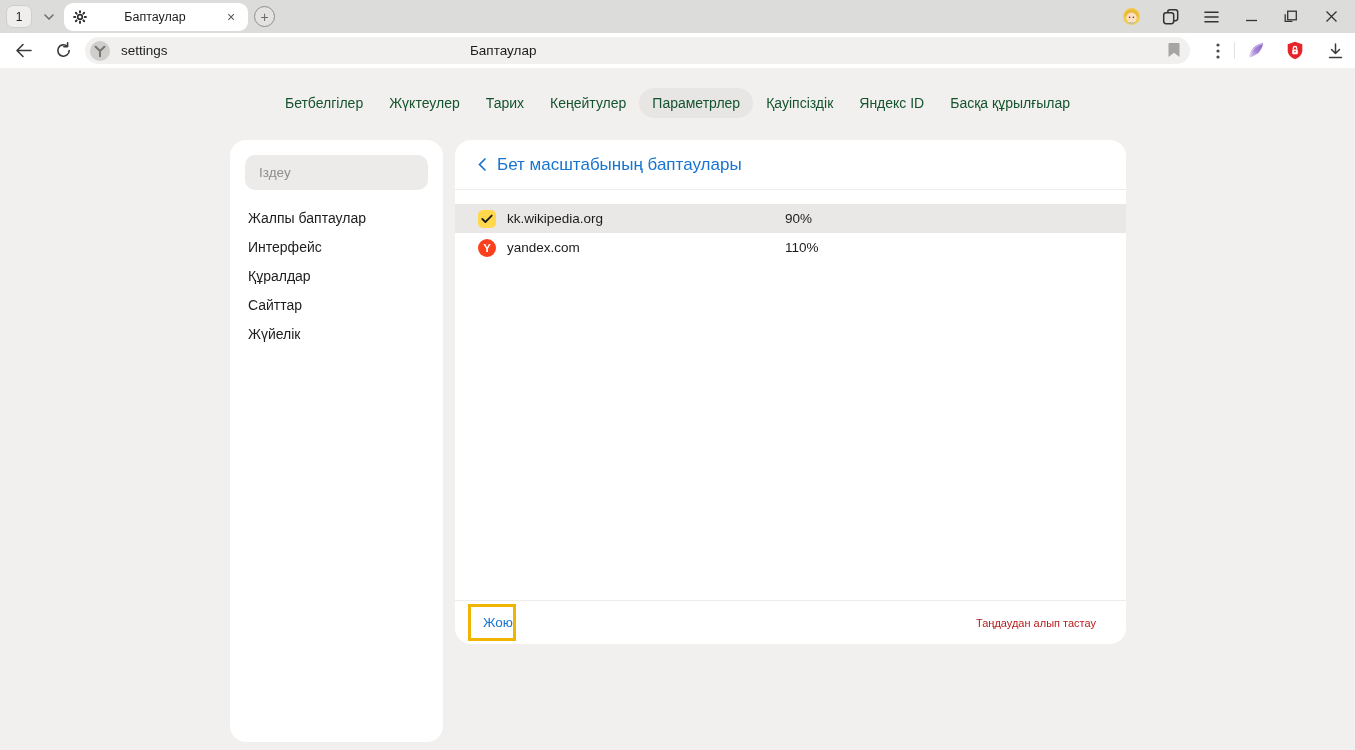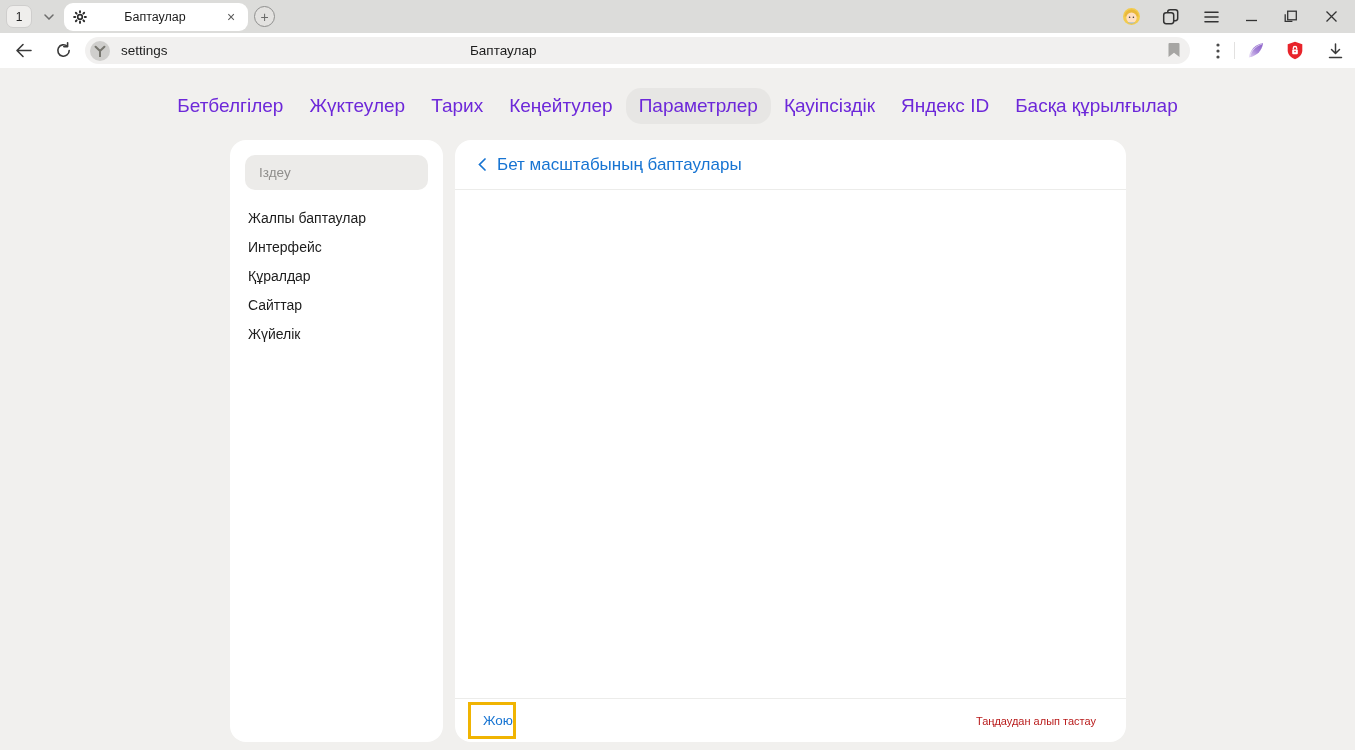--- a/index.html
+++ b/index.html
@@ -34,32 +34,32 @@
     justify-content:center; margin-right:11px; }
   .url-text { font-size:13.5px; color:#222; }
   .ab-title { position:absolute; left:385px; top:0; height:27px; display:flex; align-items:center;
     font-size:13.5px; color:#1c1c1c; }
   .ab-bookmark { position:absolute; right:10px; top:5px; cursor:pointer; }
   .toolbar-icons { position:absolute; right:0; top:0; height:35px; display:flex; align-items:center; }
   .toolbar-icons .tbtn { width:40px; height:35px; display:flex; align-items:center; justify-content:center; cursor:pointer; }
   .vdiv { width:1px; height:17px; background:#e2e1e0; }
   
   .navtabs { position:absolute; top:88px; left:0; width:100%; display:flex; justify-content:center; }
-  .navtab { padding:7px 13px; font-size:19px; color:#6d28d9; border-radius:15px; cursor:pointer; white-space:nowrap; }
+  .navtab { padding:7px 13px; font-size:14px; color:#14532d; border-radius:15px; cursor:pointer; white-space:nowrap; }
   .navtab.active { background:#e7e6e4; }
   
   .sidebar { position:absolute; left:230px; top:140px; width:213px; height:602px; background:#fff; border-radius:16px; }
   .search-input { display:block; margin:15px 15px 0 15px; width:183px; height:35px; background:#ecebe9;
     border:none; border-radius:10px; padding:16px 14px; font-size:13.5px; color:#222; outline:none;
     font-family:"Liberation Sans", sans-serif; }
   .search-input::placeholder { color:#8f8e8c; }
   .side-list { margin-top:13px; }
   .side-item { height:29px; display:flex; align-items:center; padding-left:18px; font-size:14px; color:#1c1c1c; cursor:pointer; }
   
-  .main { position:absolute; left:455px; top:140px; width:671px; height:602px; background:#fff; border-radius:16px;
+  .main { position:absolute; left:455px; top:140px; width:671px; height:504px; background:#fff; border-radius:16px;
     display:flex; flex-direction:column; overflow:hidden; }
   .main-header { height:50px; min-height:50px; display:flex; align-items:center; padding:0 24px 0 23px;
     border-bottom:1px solid #ececea; cursor:pointer; }
   .main-header-title { color:#1774d2; font-size:17px; margin-left:11px; }
   .rows { margin-top:14px; }
   .site-row { height:29px; display:flex; align-items:center; padding:0 24px 0 23px; font-size:13.5px;
     position:relative; cursor:pointer; }
   .site-row.selected { background:#e9e8e6; }
   .row-icon { width:18px; height:18px; margin-right:11px; flex:0 0 18px; }
   .checkbox { width:18px; height:18px; border-radius:5px; background:#ffd84d; display:flex; align-items:center;
@@ -240,20 +240,36 @@
 <div class="main">
   <div class="main-header">
     <span>
       <svg width="8" height="13" viewBox="0 0 8 13">
           <path d="M7 1L1.5 6.5 7 12" stroke="#1774d2" stroke-width="1.7" fill="none" stroke-linecap="round"></path>
         </svg>
     </span>
     <span class="main-header-title">Бет масштабының баптаулары</span>
   </div>
 
+  <div class="rows">
+    <div class="site-row selected">
+      <span class="row-icon checkbox">
+        <svg width="12" height="10" viewBox="0 0 14 11">
+            <path d="M1.5 5.5l3.6 3.5L12.5 1.5" stroke="#1b1b1b" stroke-width="2.1" fill="none" stroke-linecap="round" stroke-linejoin="round"></path>
+          </svg>
+      </span>
+      <span>kk.wikipedia.org</span>
+      <span class="zoom-col">90%</span>
+    </div>
+    <div class="site-row">
+      <span class="row-icon favicon-y">Y</span>
+      <span>yandex.com</span>
+      <span class="zoom-col">110%</span>
+    </div>
+  </div>
 
   <div class="flex-spacer"></div>
 
   <div class="panel-footer">
     <span class="delete-highlight">
       <span class="delete-btn">Жою</span>
     </span>
     <span class="deselect-link">Таңдаудан алып тастау</span>
   </div>
 </div>

